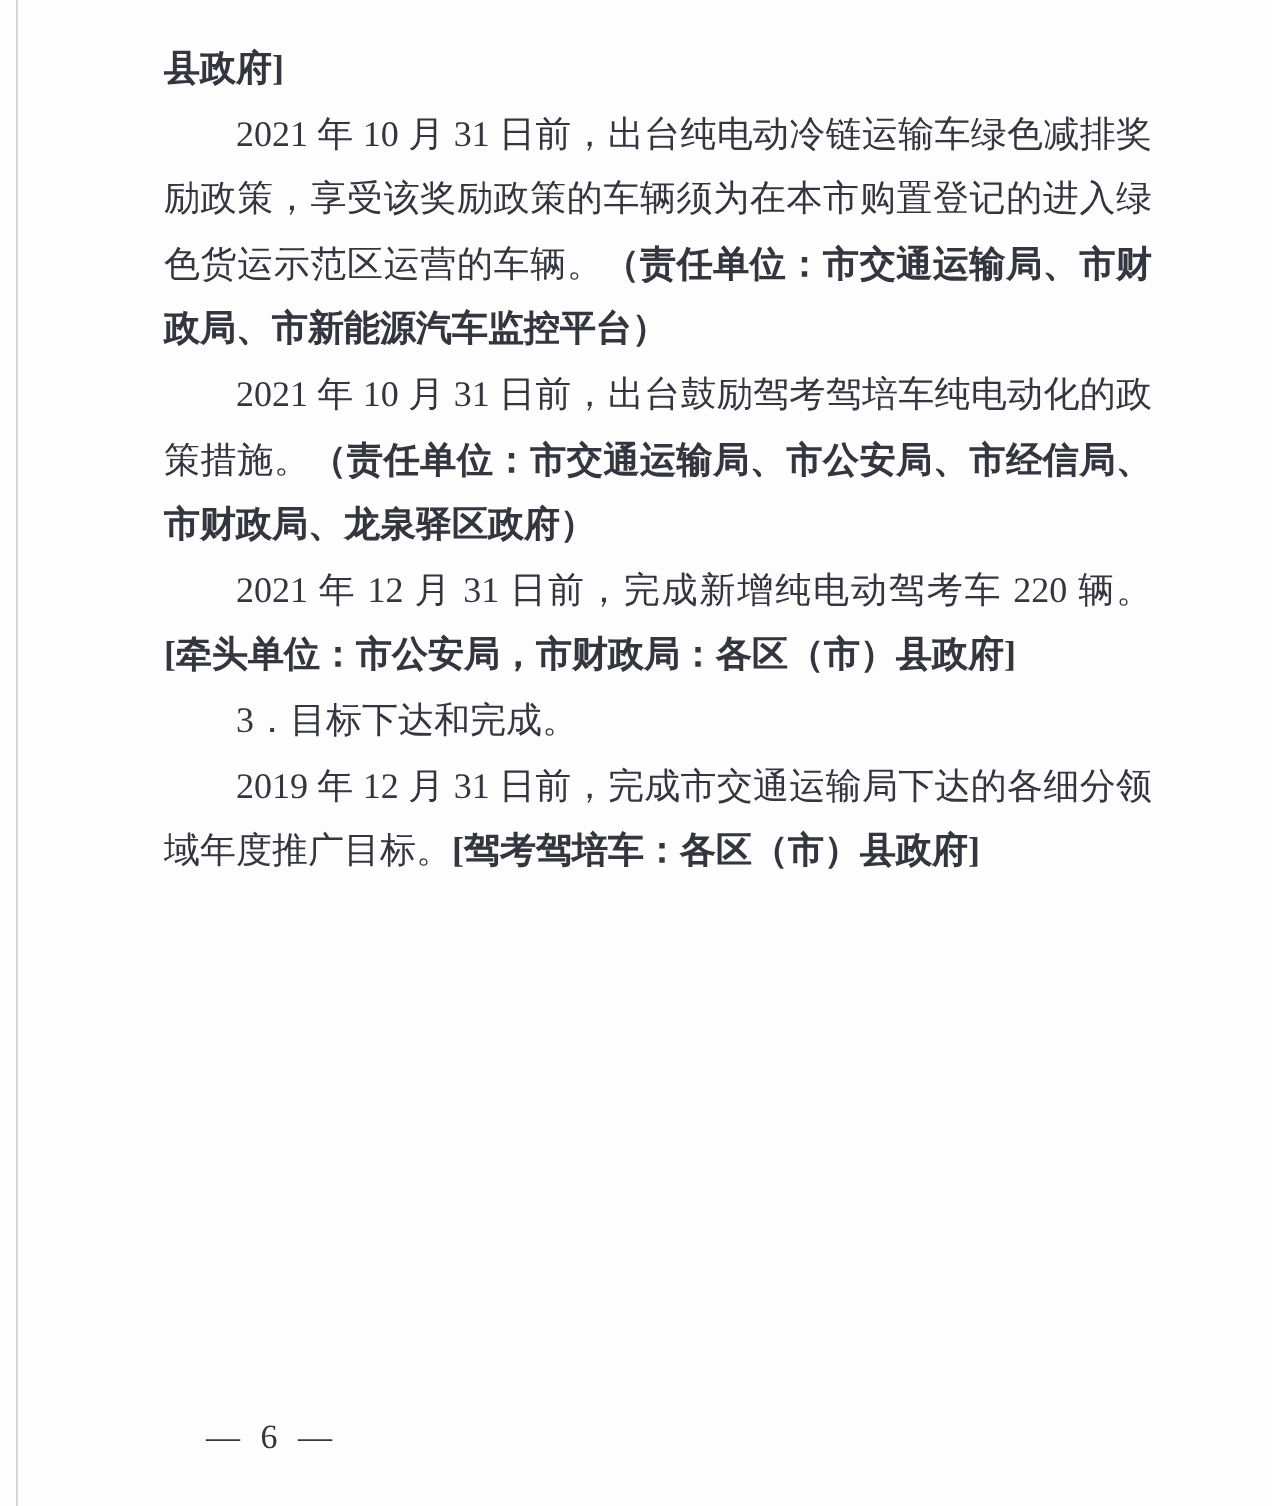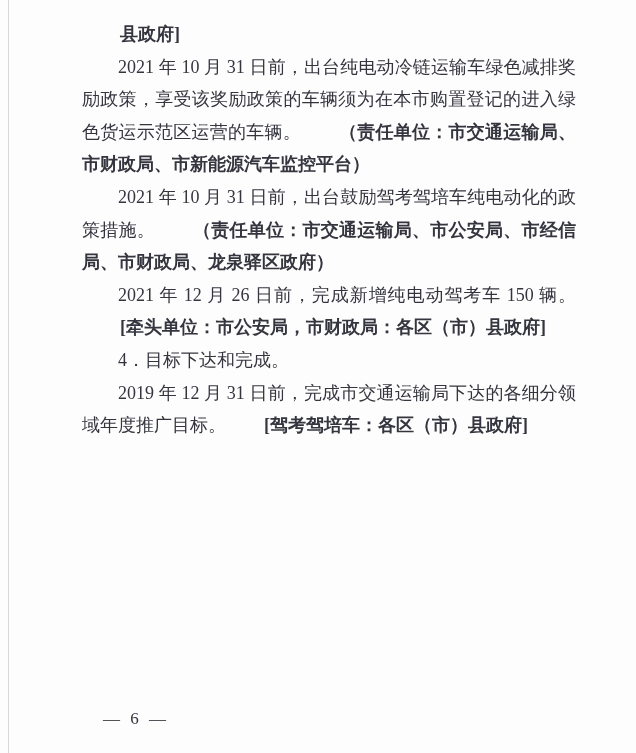--- a/index.html
+++ b/index.html
@@ -40,38 +40,37 @@
     padding: 0;
   }
   .para.indent {
     text-indent: 2em;
   }
   .seg-body {
     font-weight: normal;
   }
   .seg-unit {
     font-weight: bold;
-    margin-left: 38px;
   }
   .page-number {
     position: absolute;
     left: 103px;
     top: 709px;
     font-size: 17px;
     letter-spacing: 3px;
     color: var(--text-color);
   }
 </style>
 </head>
 <body>
 
 <div class="edge-line"></div>
 
 <div class="content" id="document-body">
     <p class="para"><span class="seg-unit">县政府]</span></p>
     <p class="para indent"><span class="seg-body">2021 年 10 月 31 日前，出台纯电动冷链运输车绿色减排奖励政策，享受该奖励政策的车辆须为在本市购置登记的进入绿色货运示范区运营的车辆。</span><span class="seg-unit">（责任单位：市交通运输局、市财政局、市新能源汽车监控平台）</span></p>
     <p class="para indent"><span class="seg-body">2021 年 10 月 31 日前，出台鼓励驾考驾培车纯电动化的政策措施。</span><span class="seg-unit">（责任单位：市交通运输局、市公安局、市经信局、市财政局、龙泉驿区政府）</span></p>
-    <p class="para indent"><span class="seg-body">2021 年 12 月 26 日前，完成新增纯电动驾考车 150 辆。</span><span class="seg-unit">[牵头单位：市公安局，市财政局：各区（市）县政府]</span></p>
-    <p class="para indent"><span class="seg-body">4．目标下达和完成。</span></p>
+    <p class="para indent"><span class="seg-body">2021 年 12 月 31 日前，完成新增纯电动驾考车 220 辆。</span><span class="seg-unit">[牵头单位：市公安局，市财政局：各区（市）县政府]</span></p>
+    <p class="para indent"><span class="seg-body">3．目标下达和完成。</span></p>
     <p class="para indent"><span class="seg-body">2019 年 12 月 31 日前，完成市交通运输局下达的各细分领域年度推广目标。</span><span class="seg-unit">[驾考驾培车：各区（市）县政府]</span></p>
   </div>
 
 <div class="page-number">— 6 —</div>
 
 </body></html>

